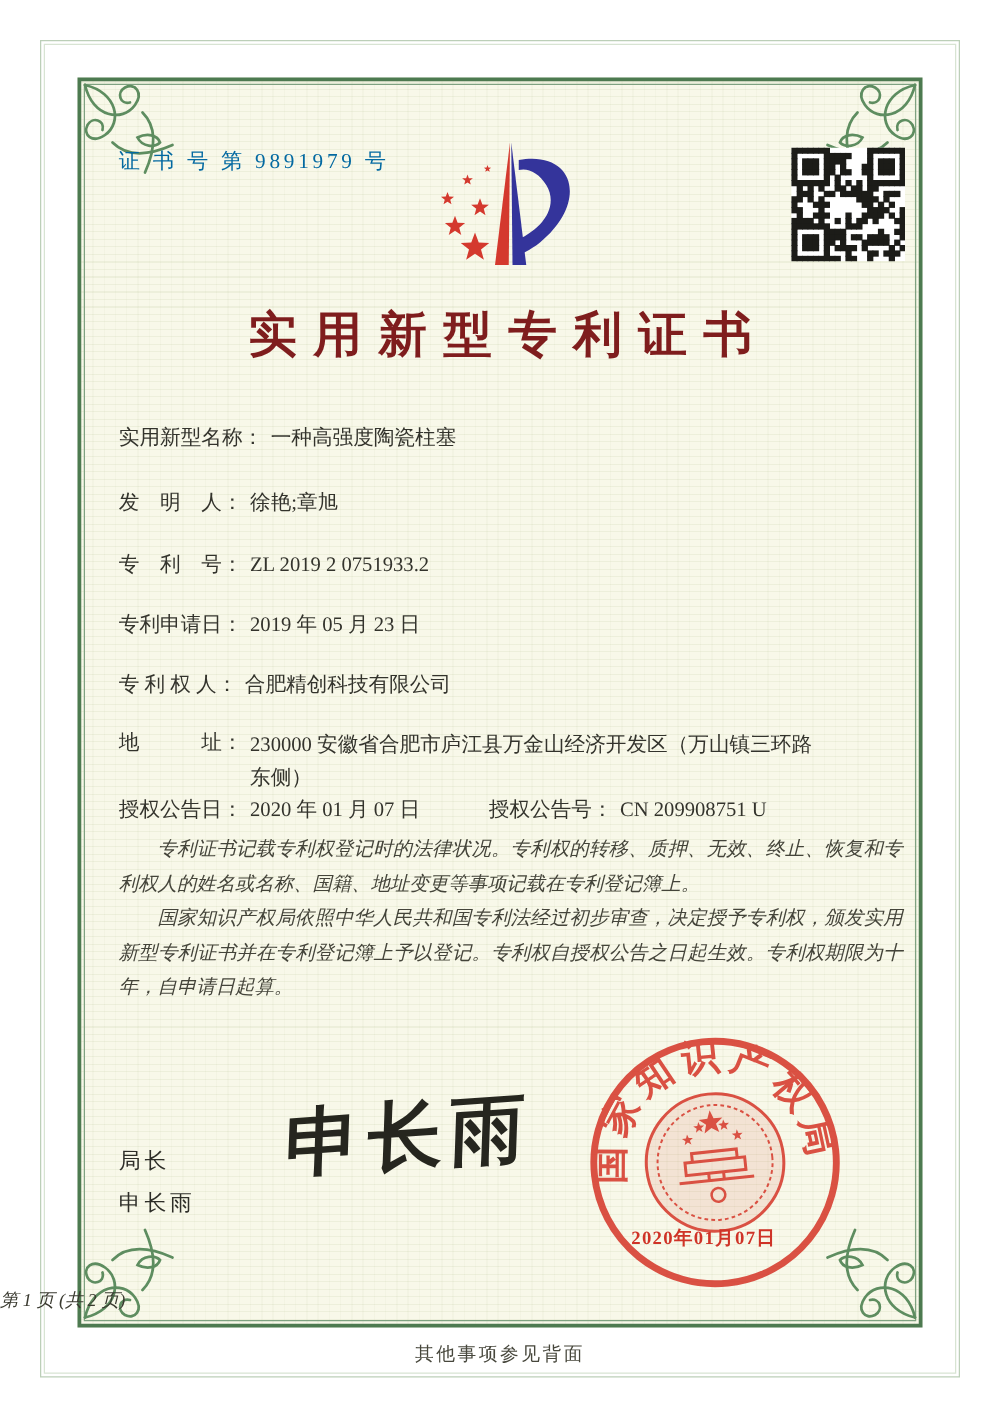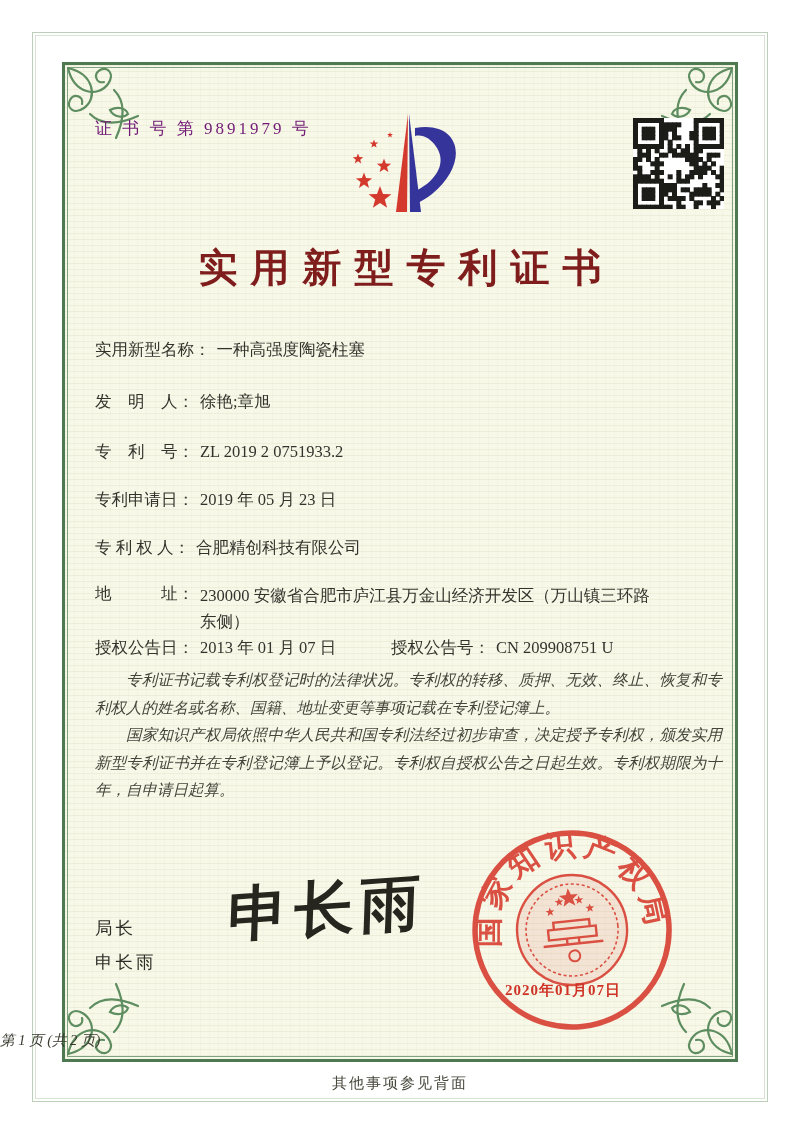--- a/index.html
+++ b/index.html
@@ -13,21 +13,21 @@
         background-color:#f8f8e9;
         background-image:repeating-linear-gradient(180deg,rgba(140,160,95,.10) 0 1px,rgba(0,0,0,0) 1px 6px),
                          repeating-linear-gradient(90deg,rgba(150,165,110,.05) 0 1px,rgba(0,0,0,0) 1px 9px);
         border:3px solid #4d7a50;}
   .page-inner-line{position:absolute;inset:2px;border:1px solid #7fa281;pointer-events:none;}
   .flourish{position:absolute;width:78px;height:78px;color:#5e8d60;}
   .fl-tl{left:64px;top:64px;}
   .fl-tr{right:64px;top:64px;transform:scaleX(-1);}
   .fl-bl{left:64px;bottom:74px;transform:scaleY(-1);}
   .fl-br{right:64px;bottom:74px;transform:scale(-1,-1);}
-  .certno{position:absolute;left:95px;top:117px;font-size:17px;letter-spacing:3px;color:#701a75;}
+  .certno{position:absolute;left:95px;top:117px;font-size:17px;letter-spacing:3px;color:#0369a1;}
   .logo{position:absolute;left:338px;top:104px;}
   .qr{position:absolute;left:633px;top:118px;}
   .title{position:absolute;left:0;top:241px;width:100%;text-align:center;
          font-size:39px;font-weight:700;letter-spacing:13px;text-indent:13px;color:#7f1d1d;}
   .field{position:absolute;left:95px;font-size:16.5px;color:#33332c;white-space:nowrap;}
   .flabel{display:inline-block;}
   .fvalue{margin-left:6px;}
   .r0{top:339px}.r1{top:391px}.r2{top:441px}.r3{top:489px}.r4{top:537px}
   .r5{top:583px}
   .r5 .fvalue{display:inline-block;width:452px;white-space:normal;vertical-align:top;line-height:26px;}
@@ -364,21 +364,21 @@
   <div class="field r3">
     <span class="flabel">专利申请日：</span><span class="fvalue">2019 年 05 月 23 日</span>
   </div>
   <div class="field r4">
     <span class="flabel">专 利 权 人：</span><span class="fvalue">合肥精创科技有限公司</span>
   </div>
   <div class="field r5">
     <span class="flabel">地　　　址：</span><span class="fvalue">230000 安徽省合肥市庐江县万金山经济开发区（万山镇三环路东侧）</span>
   </div>
   <div class="field r6">
-    <span class="flabel">授权公告日：</span><span class="fvalue">2013 年 01 月 07 日</span>
+    <span class="flabel">授权公告日：</span><span class="fvalue">2020 年 01 月 07 日</span>
     <span class="grant2">
       <span class="flabel">授权公告号：</span><span class="fvalue">CN 209908751 U</span>
     </span>
   </div>
 
   <div class="paras">
     <p>专利证书记载专利权登记时的法律状况。专利权的转移、质押、无效、终止、恢复和专利权人的姓名或名称、国籍、地址变更等事项记载在专利登记簿上。</p>
     <p>国家知识产权局依照中华人民共和国专利法经过初步审查，决定授予专利权，颁发实用新型专利证书并在专利登记簿上予以登记。专利权自授权公告之日起生效。专利权期限为十年，自申请日起算。</p>
   </div>
 

